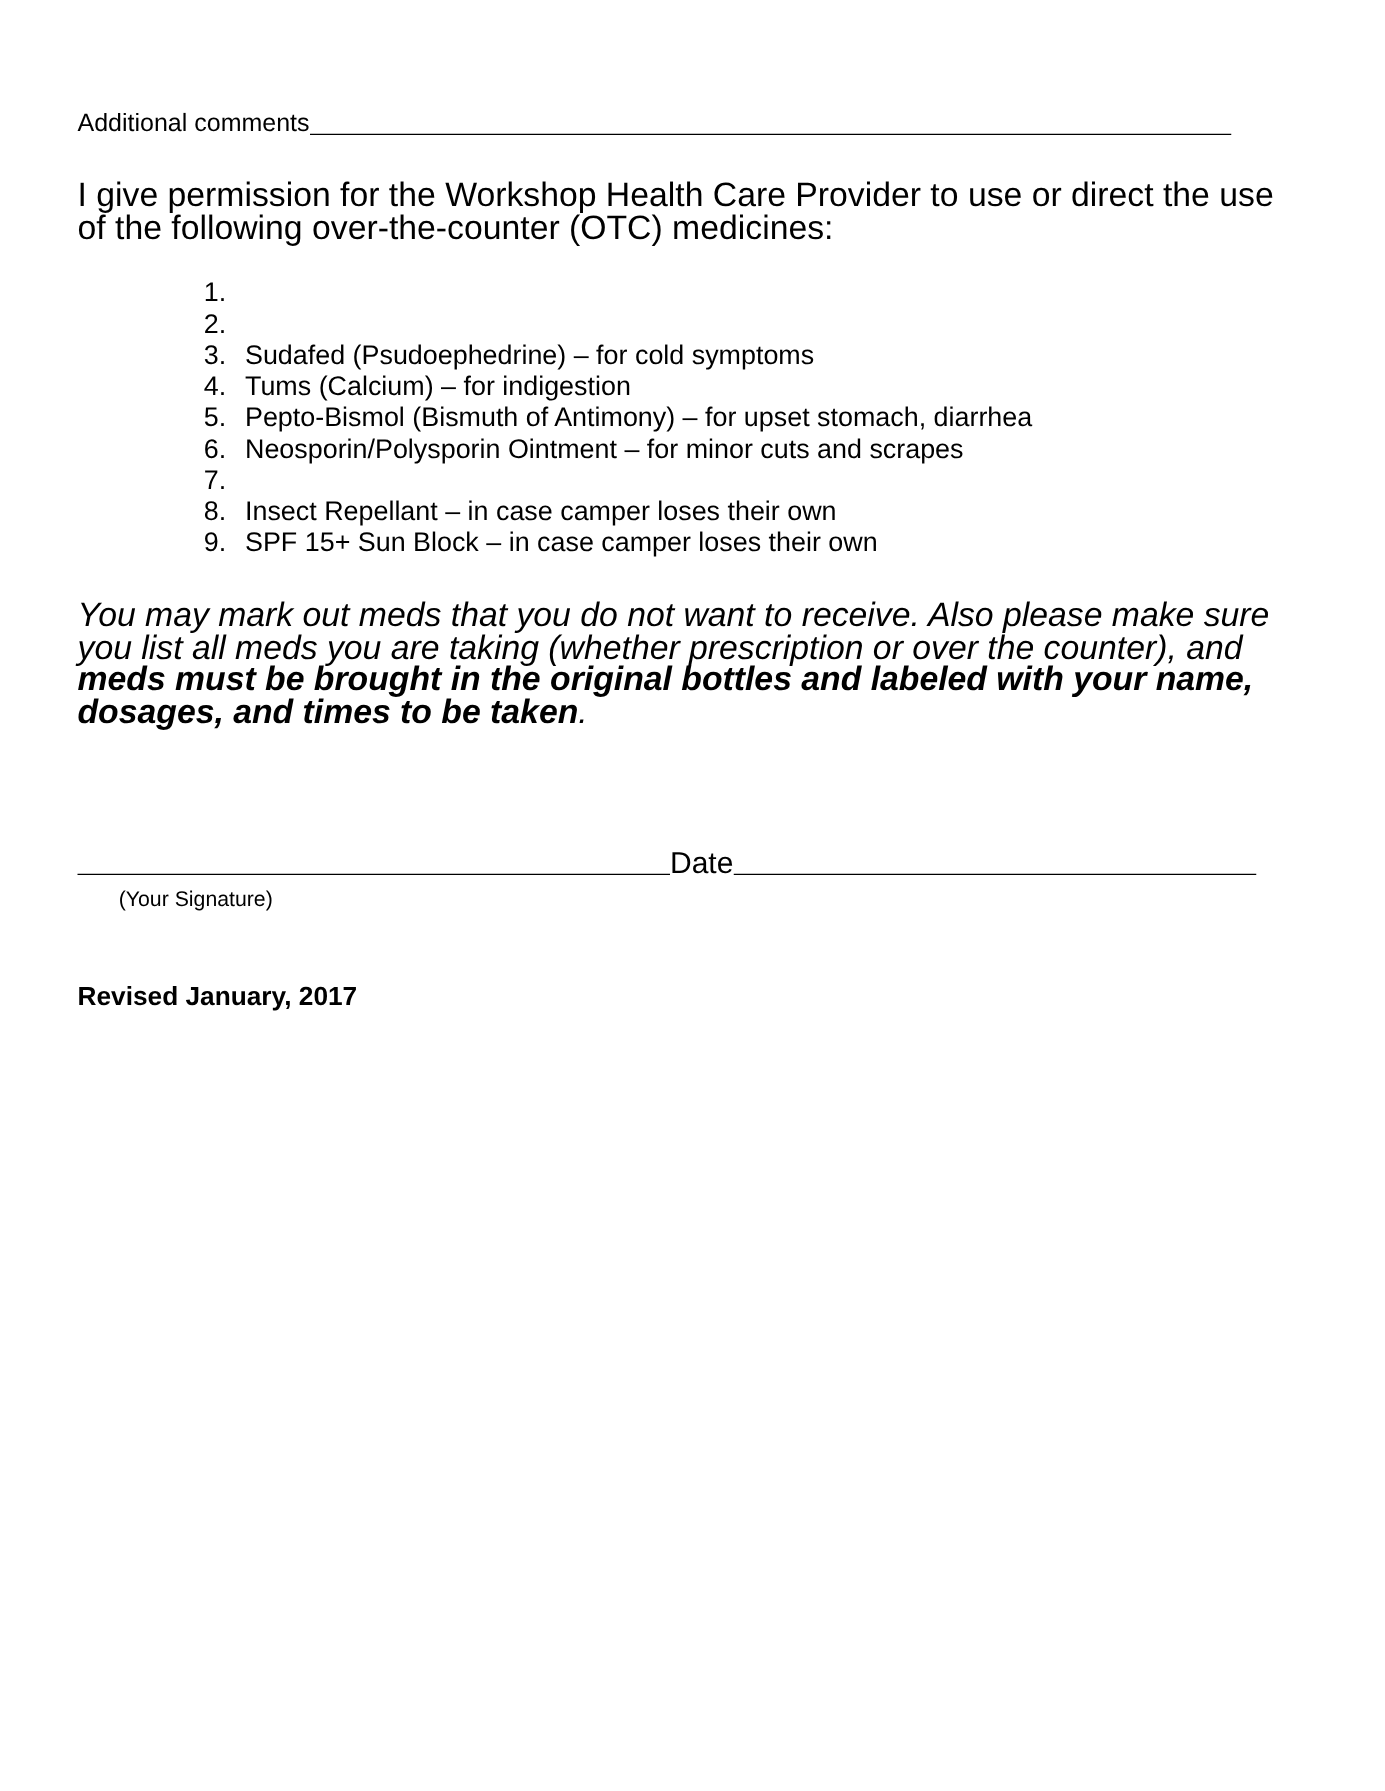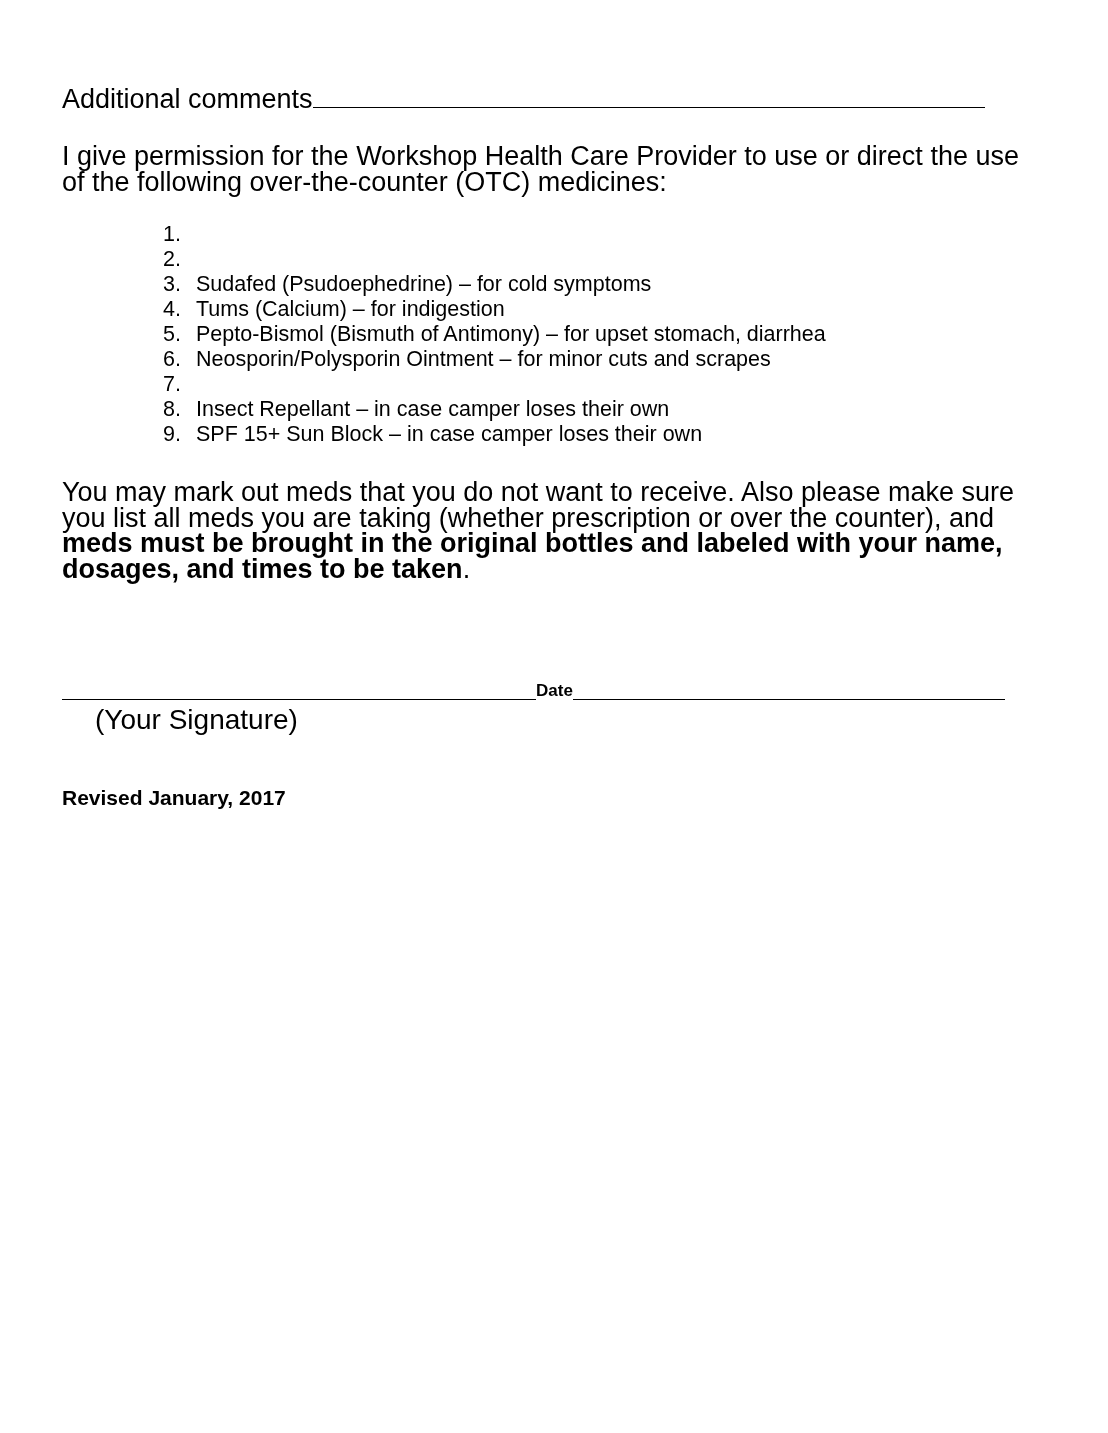--- a/index.html
+++ b/index.html
@@ -22,21 +22,21 @@
     position: absolute;
     left: 62px;
     top: 86px;
     width: 981px;
   }
 
   
   .comments-row {
     display: flex;
     align-items: flex-end;
-    font-size: 27px;
+    font-size: 20px;
     line-height: 26px;
     white-space: nowrap;
   }
   .comments-label {
     flex: 0 0 auto;
   }
   .comments-rule {
     flex: 1 1 auto;
     height: 1px;
     background: #000000;
@@ -48,20 +48,21 @@
   .para {
     font-size: 27px;
     line-height: 25.5px;
     text-align: left;
   }
   .para-permission {
     margin-top: 32px;
   }
   .para-instructions {
     margin-top: 33px;
+    font-style: italic;
   }
   .para b {
     font-weight: bold;
   }
 
   
   .med-list {
     margin: 25px 0 0 0;
     padding: 0;
     list-style: none;
@@ -82,24 +83,23 @@
     flex: 0 1 auto;
   }
 
   
   .sig-block {
     margin-top: 96px;
   }
   .sig-row {
     display: flex;
     align-items: flex-end;
-    font-size: 17px;
+    font-size: 24px;
     line-height: 26px;
     white-space: nowrap;
-    font-weight: bold;
   }
   .sig-rule-left {
     flex: 0 0 auto;
     width: 474px;
     height: 1px;
     background: #000000;
     margin-bottom: 4px;
   }
   .sig-date-label {
     flex: 0 0 auto;
@@ -107,21 +107,21 @@
   .sig-rule-right {
     flex: 1 1 auto;
     height: 1px;
     background: #000000;
     margin-bottom: 4px;
     margin-right: 38px;
   }
   .sig-caption {
     margin-top: 3px;
     margin-left: 33px;
-    font-size: 28px;
+    font-size: 17px;
     line-height: 26px;
   }
 
   
   .footer-revised {
     margin-top: 52px;
     font-size: 21px;
     line-height: 25px;
     font-weight: bold;
   }

